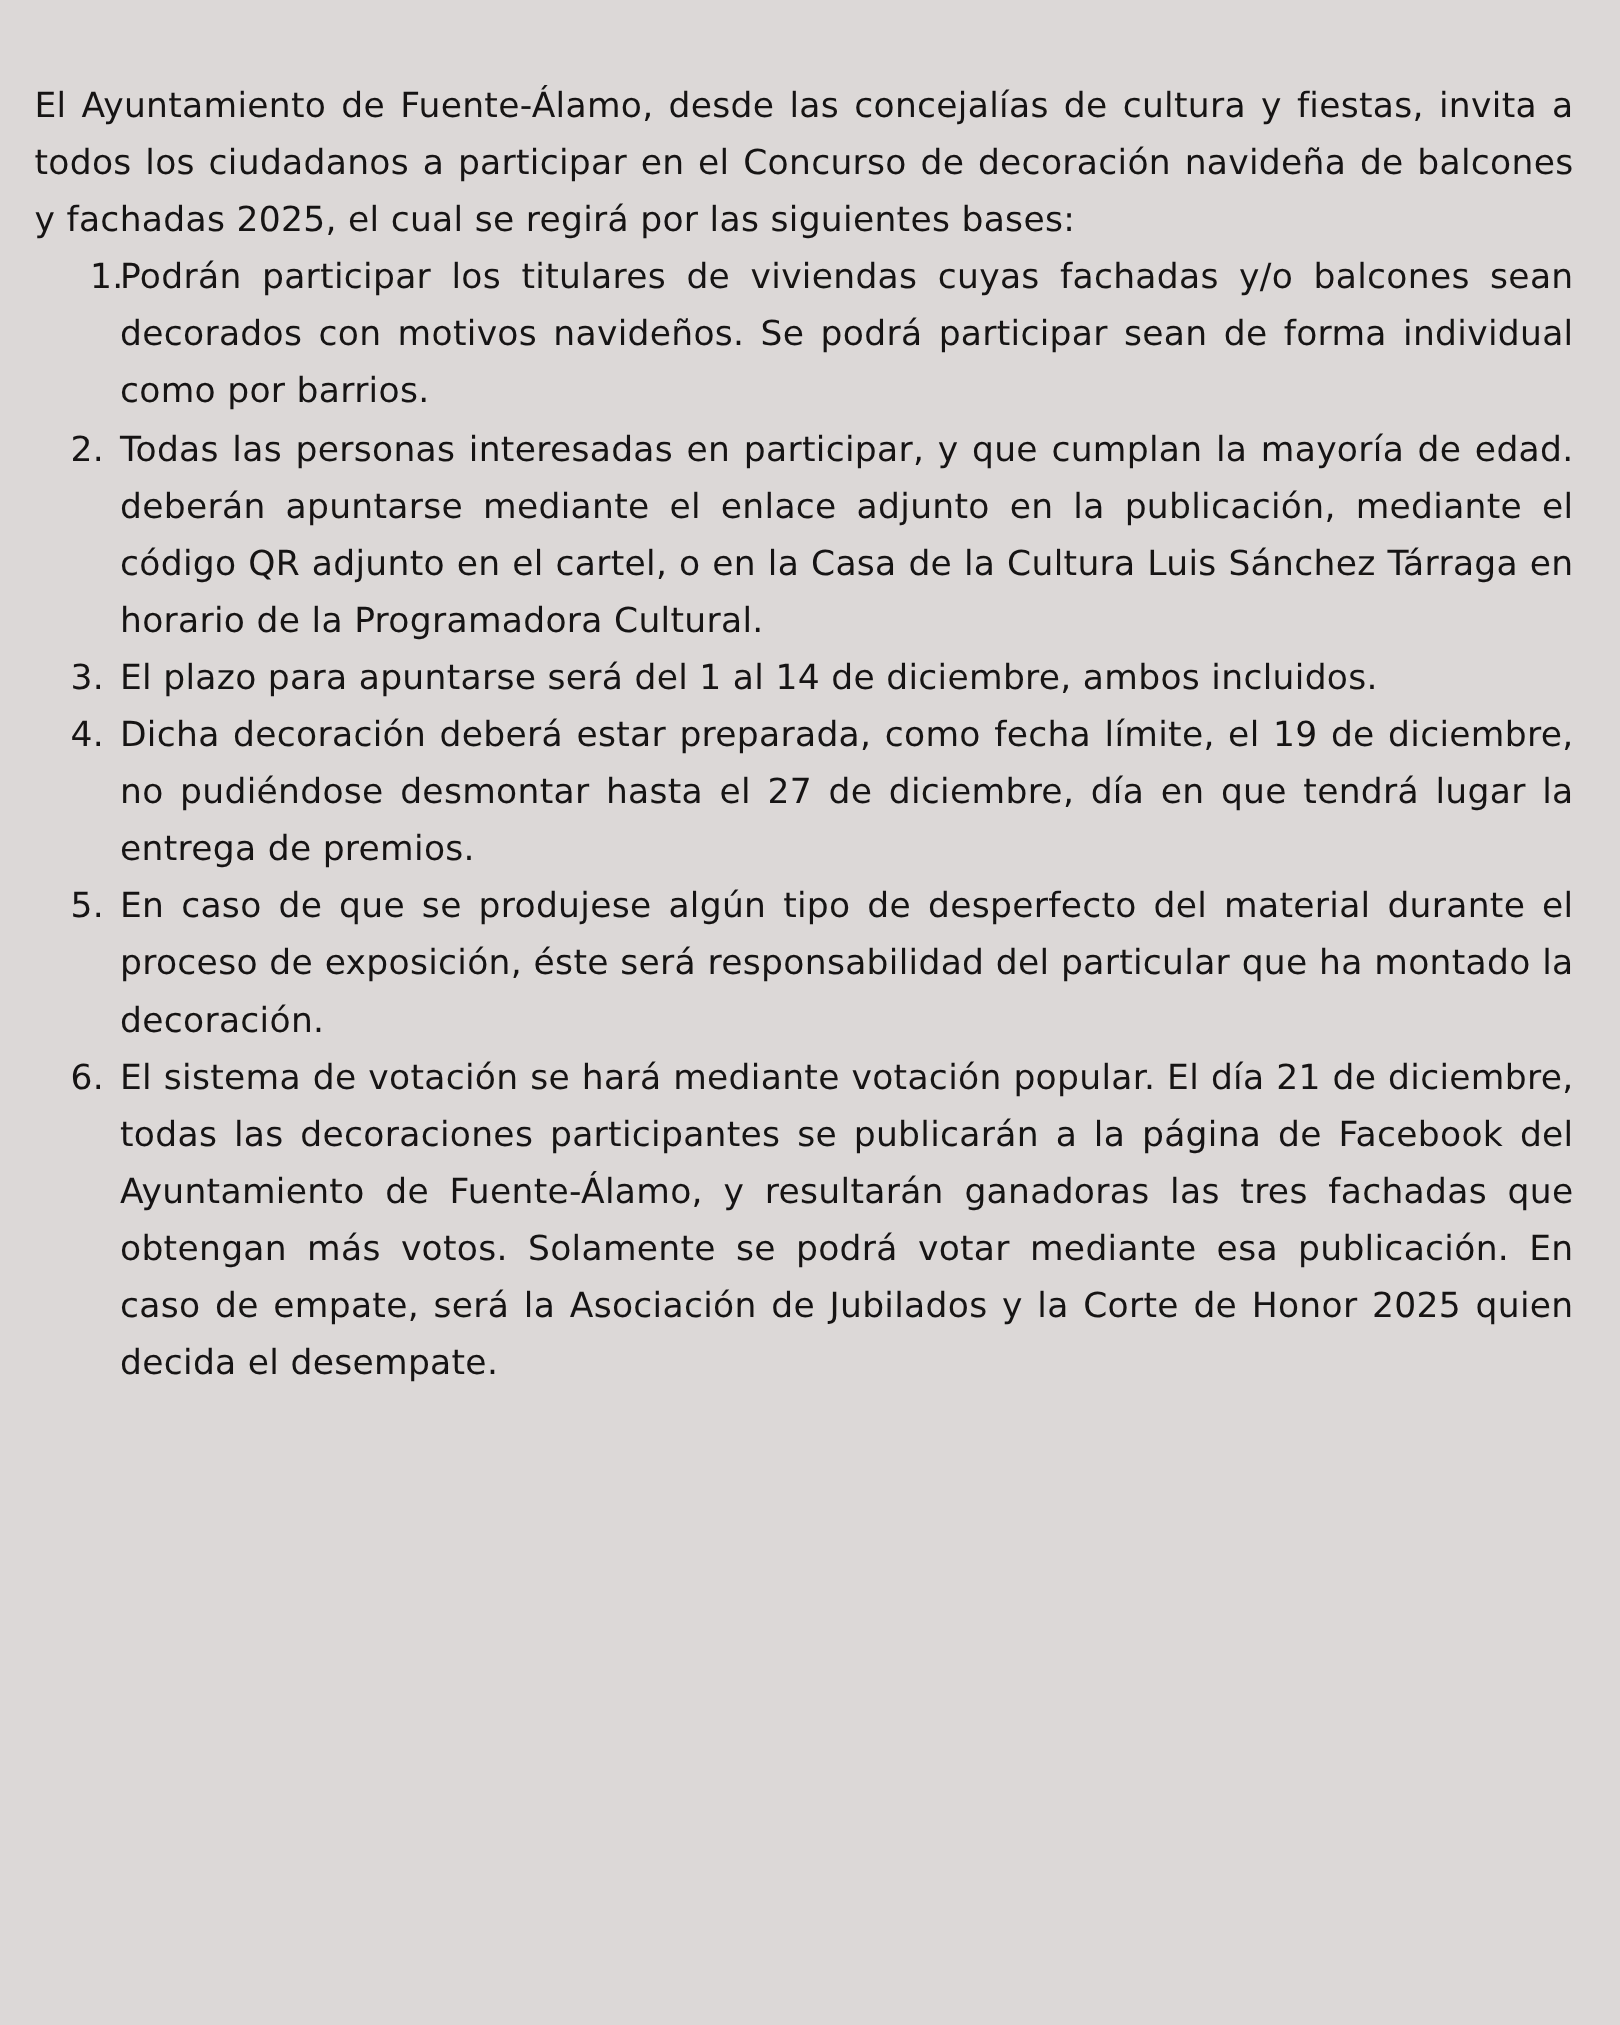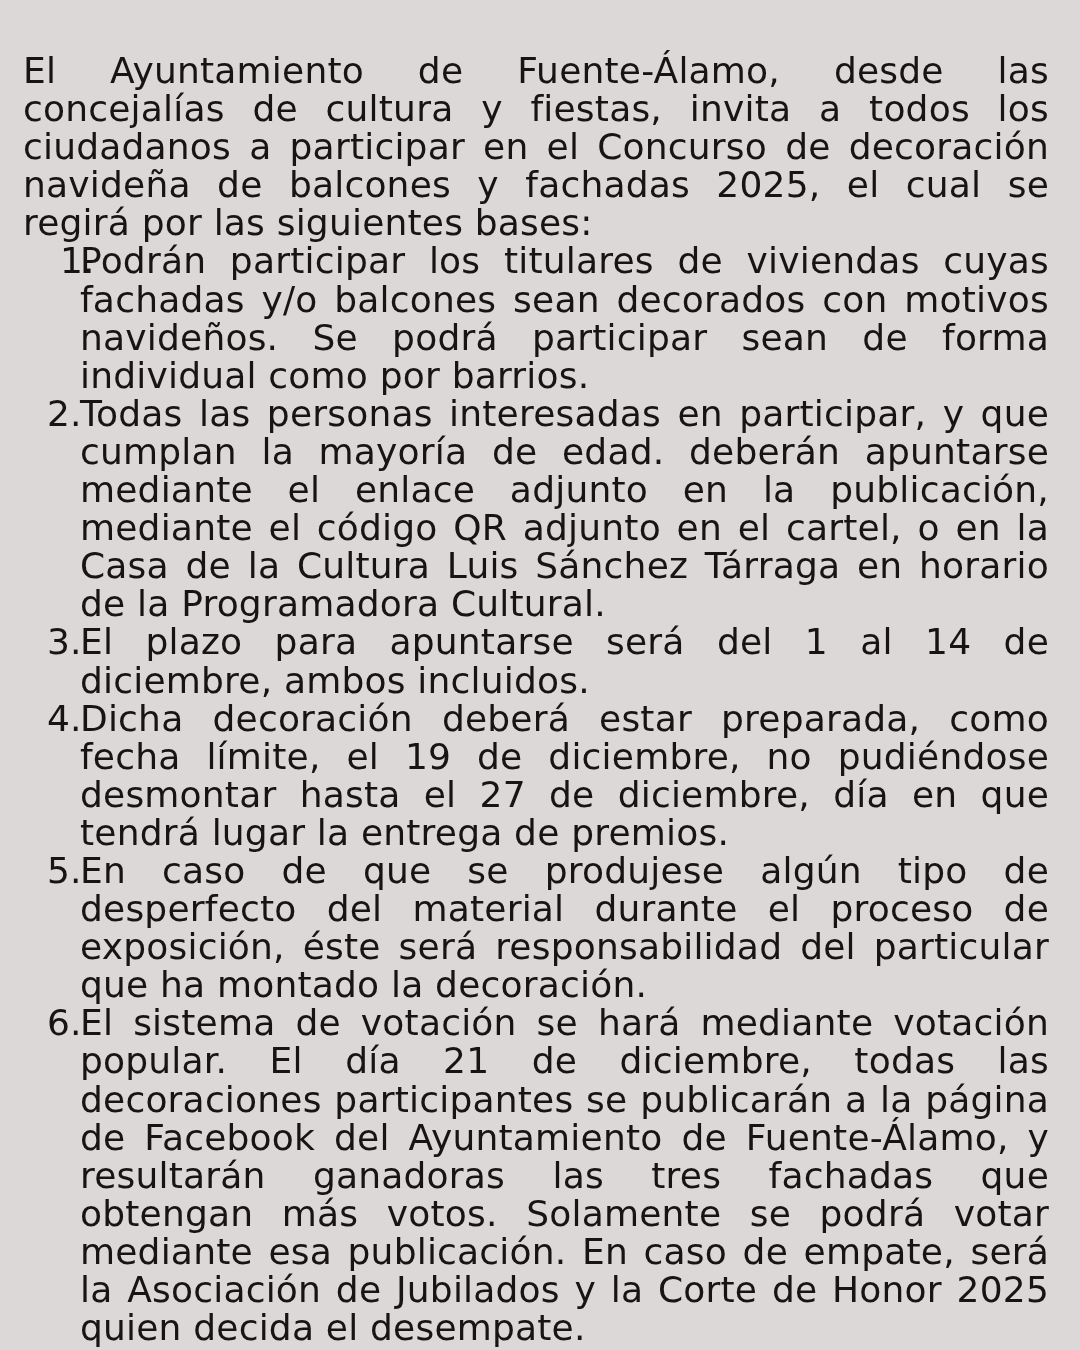--- a/index.html
+++ b/index.html
@@ -13,21 +13,21 @@
       color: #161414;
       font-family: "DejaVu Sans", "Liberation Sans", sans-serif;
       overflow: hidden;
       position: relative;
     }
     .doc {
       position: absolute;
       left: 23px;
       top: 52px;
       width: 1026px;
-      font-size: 36px;
+      font-size: 23px;
       line-height: 38.1px;
       letter-spacing: 0.2px;
     }
     .intro {
       margin: 0;
       text-align: justify;
       text-align-last: left;
     }
     .rules {
       list-style: none;

